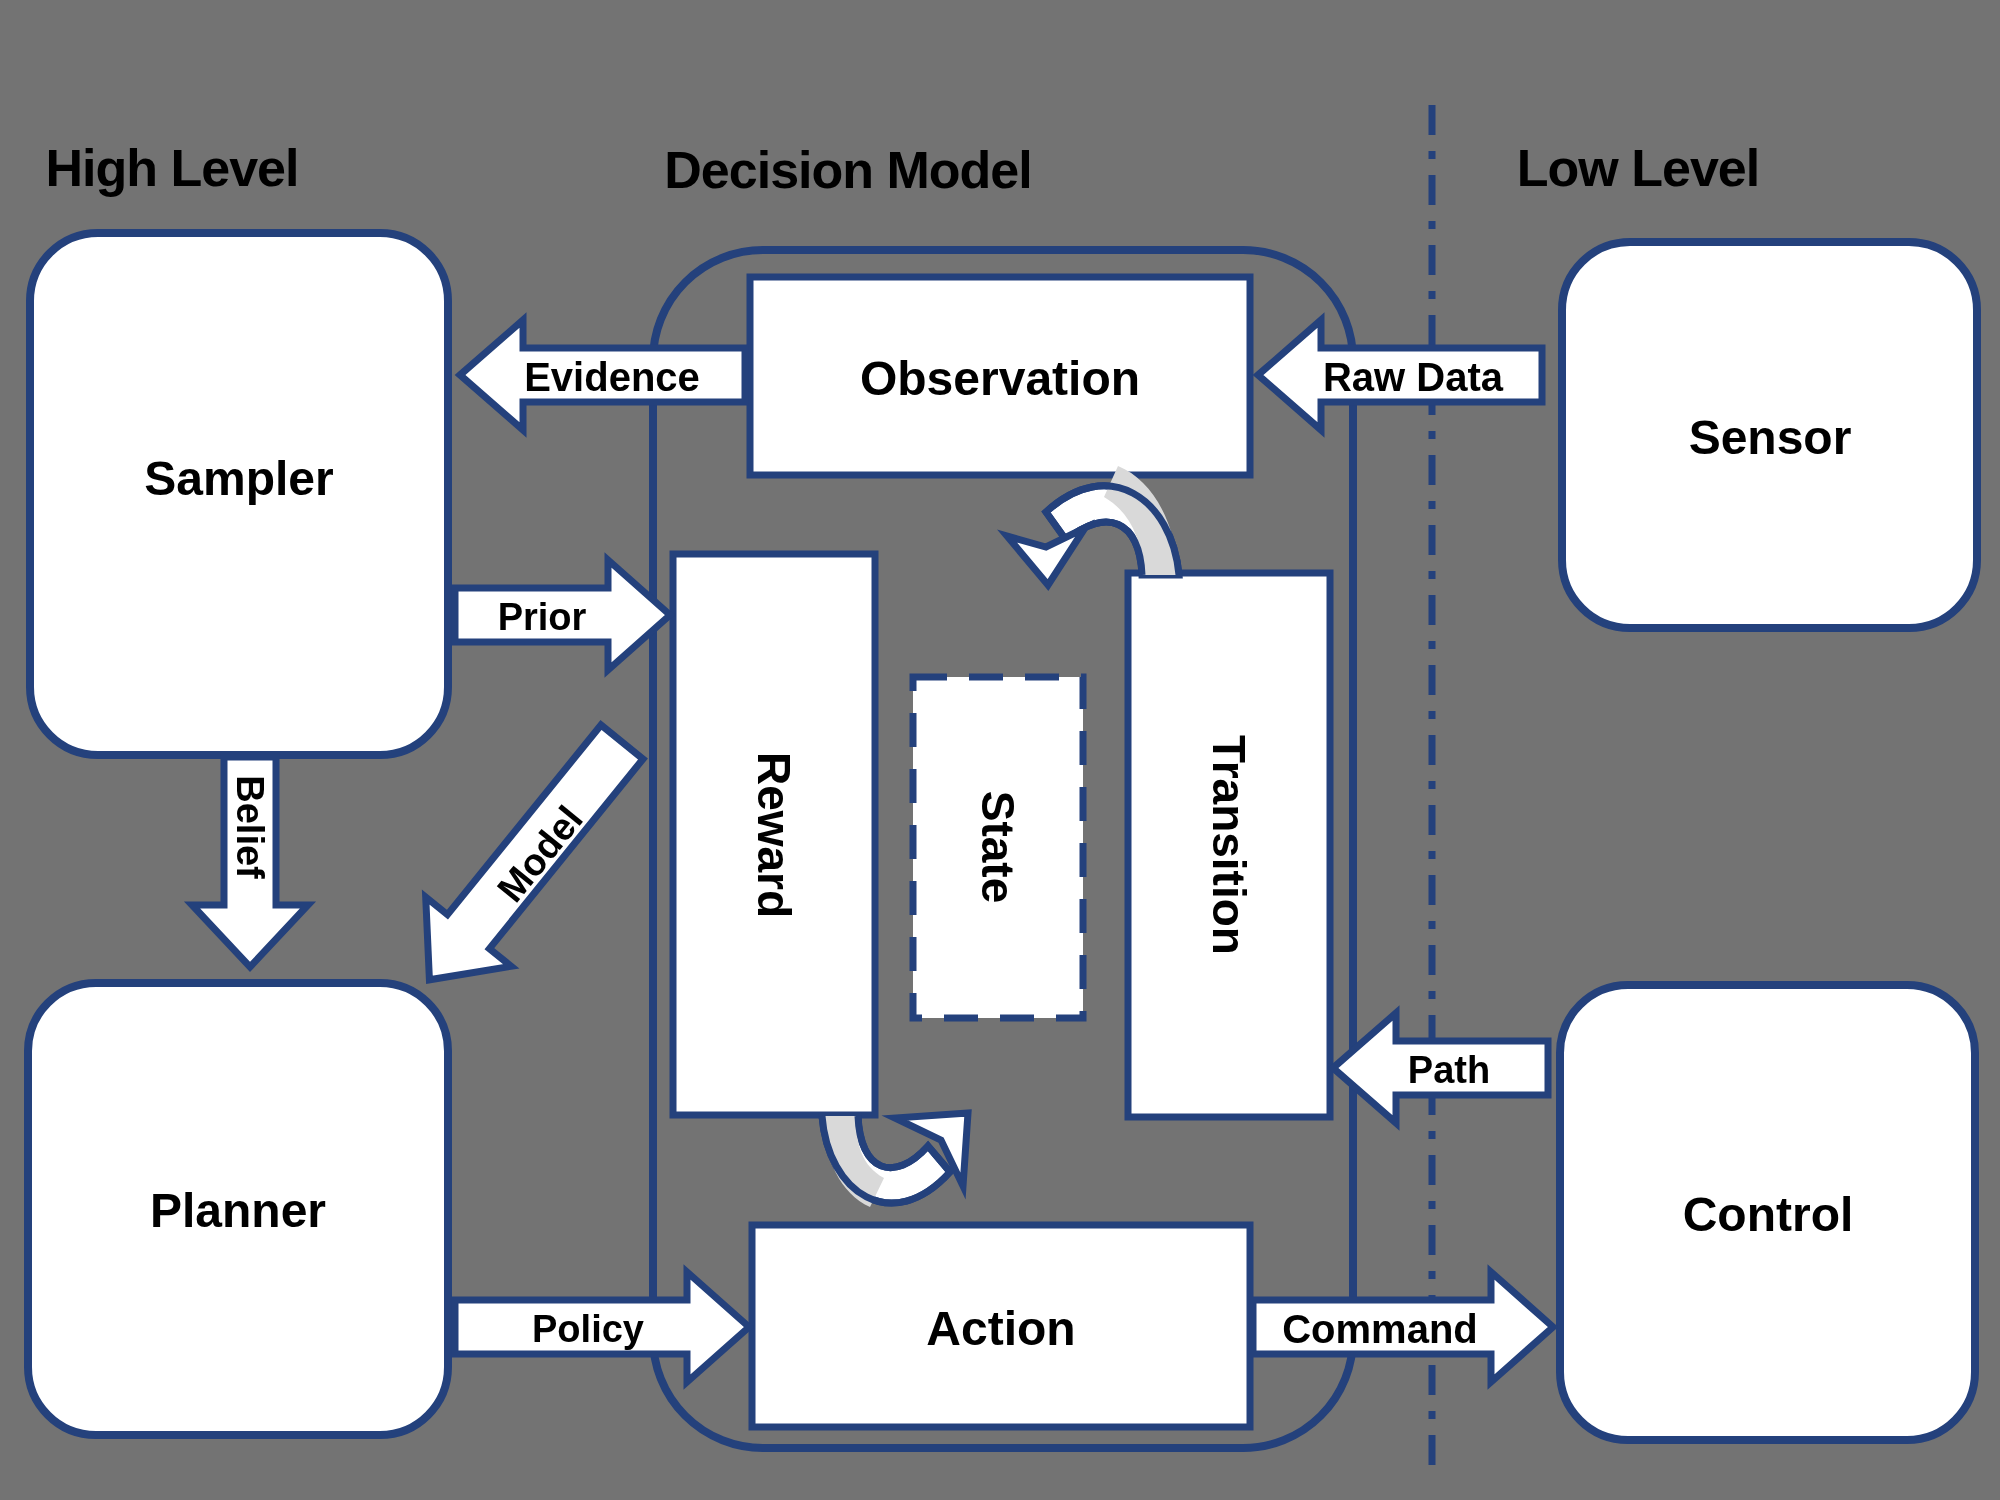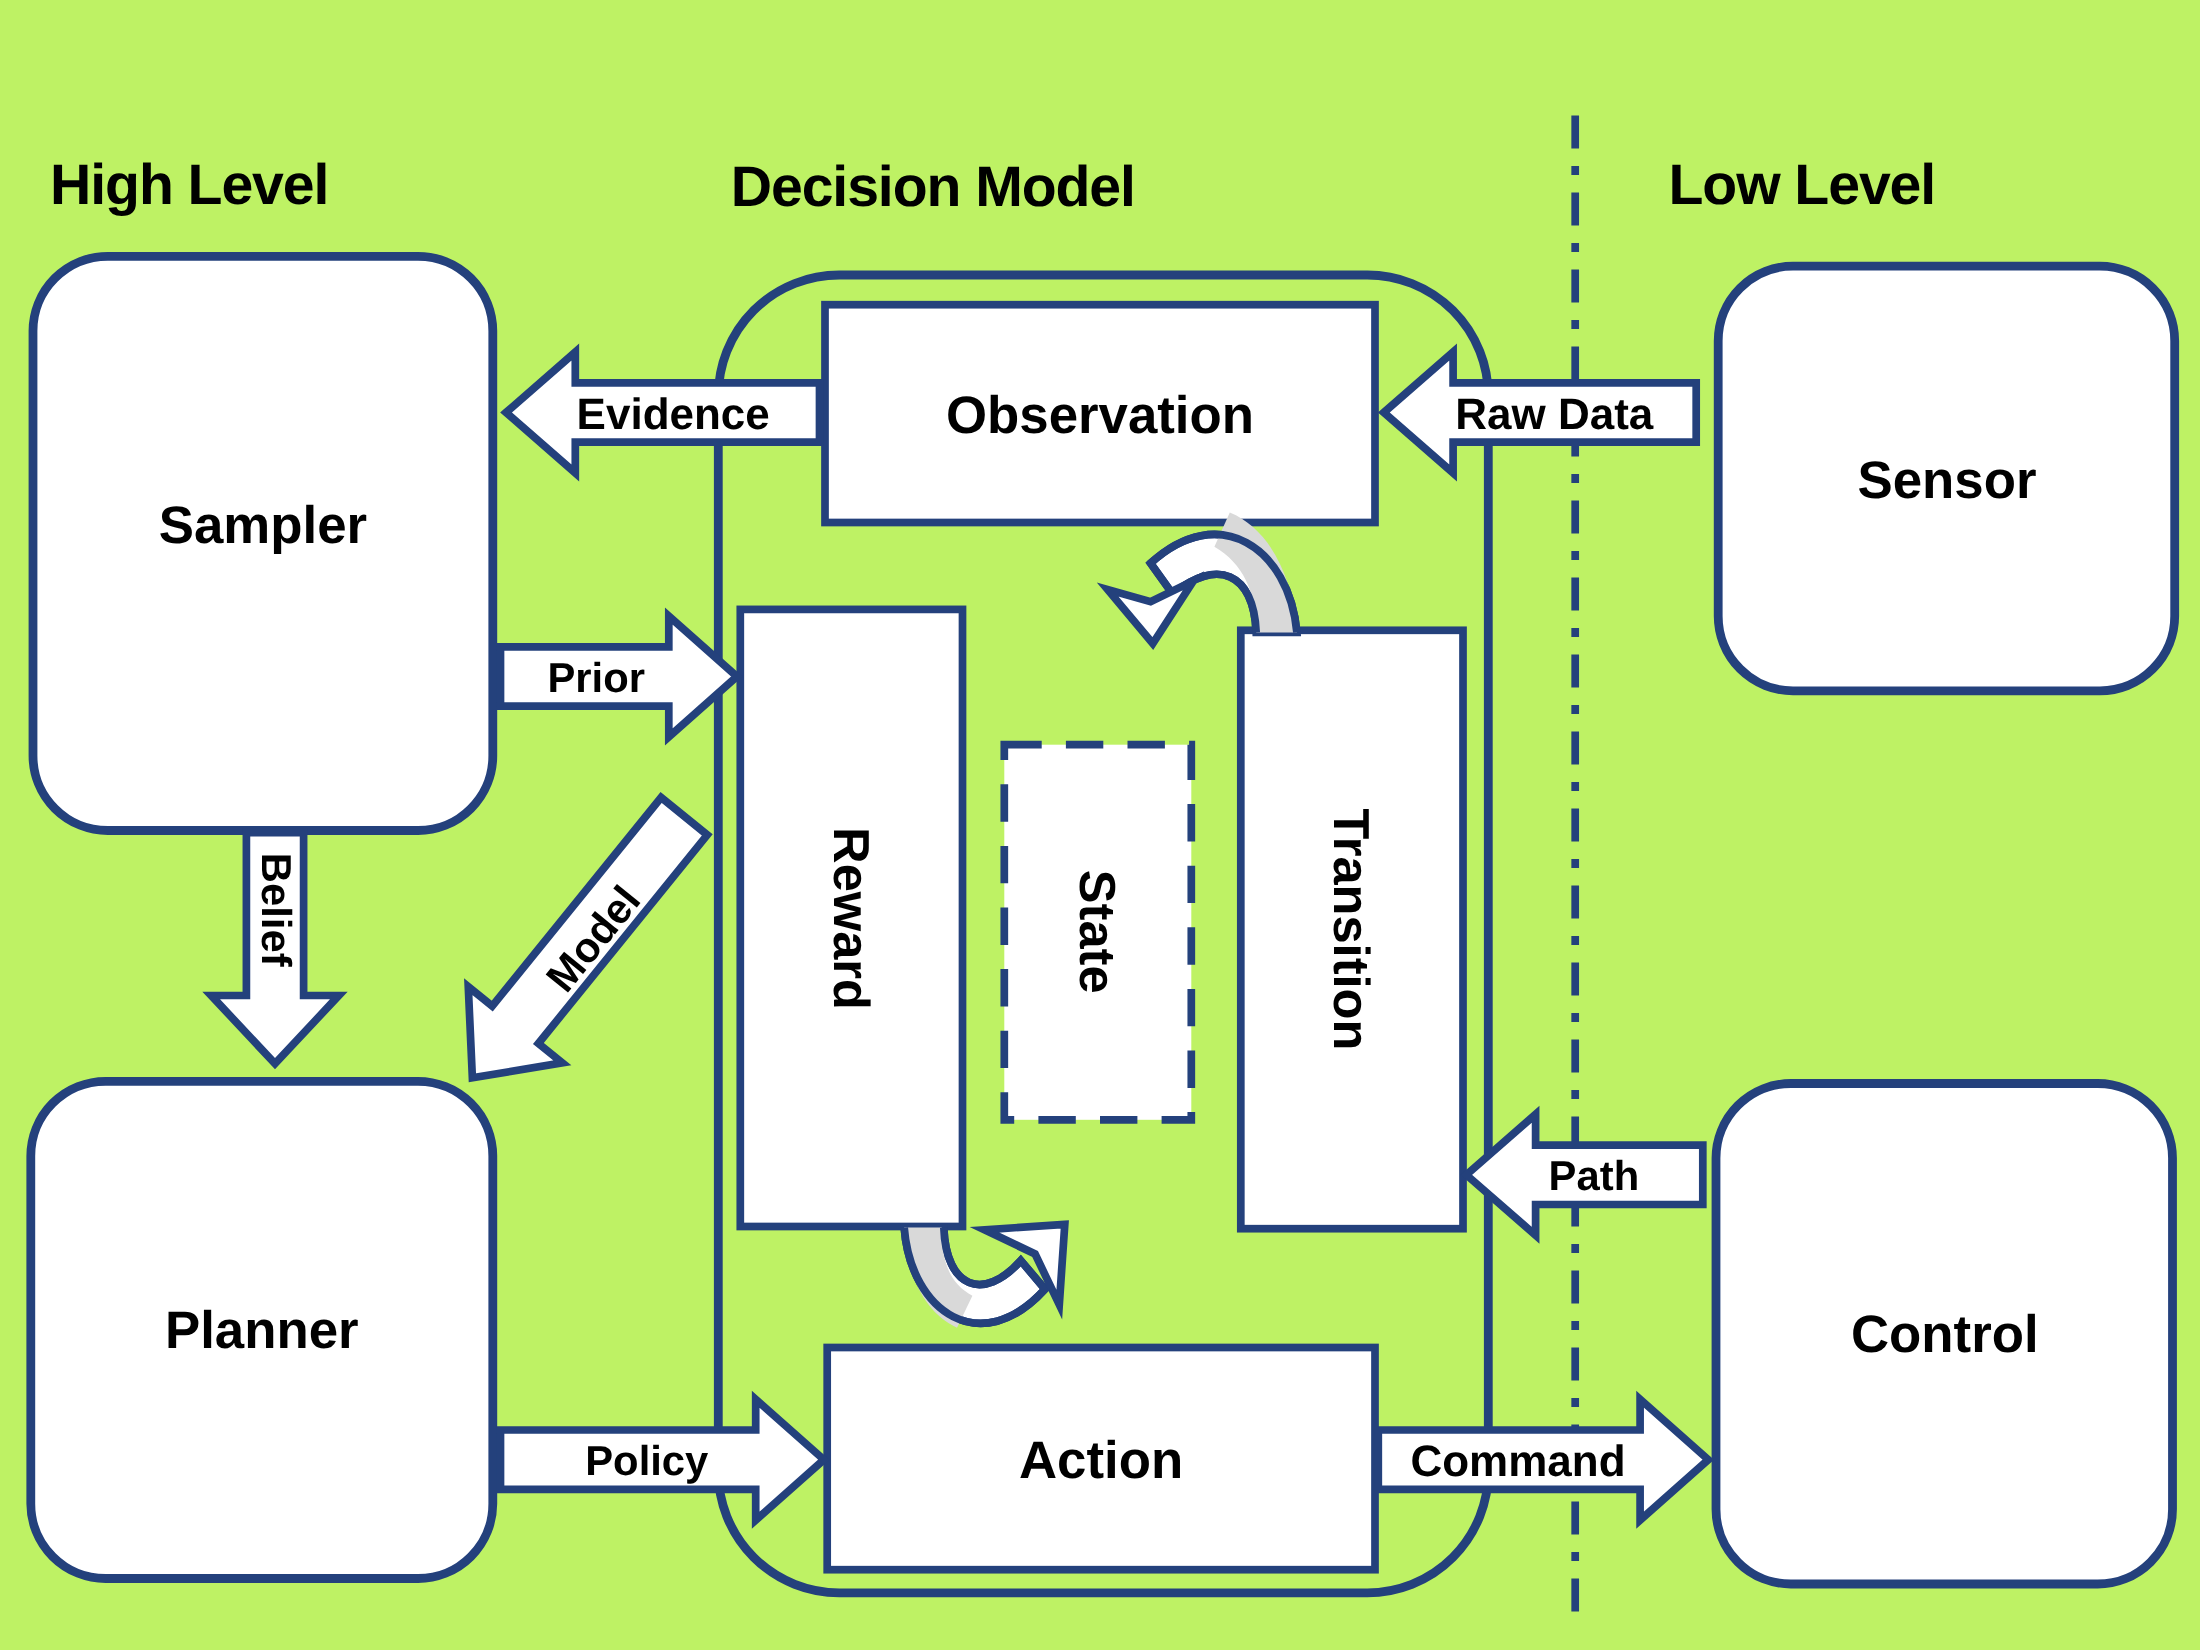--- a/index.html
+++ b/index.html
@@ -1,16 +1,16 @@
 <!DOCTYPE html>
 <html style="--line: #24417c; --band: #d9d9d9;"><head>
 <meta charset="utf-8">
 <style>
   html,body{margin:0;padding:0;background:#ffffff;}
-  .stage{width:2000px;height:1500px;position:relative;background:#bef264;}
+  .stage{width:2000px;height:1500px;position:relative;background:#737373;}
   svg{display:block;}
   .box   { fill:#fff; stroke:var(--line); stroke-width:8; }
   .frame { fill:none; stroke:var(--line); stroke-width:8; }
   .inner { fill:#fff; stroke:var(--line); stroke-width:7; }
   .statebox { fill:#fff; stroke:var(--line); stroke-width:7; stroke-dasharray:34 22; }
   .arrow { fill:#fff; stroke:var(--line); stroke-width:7; stroke-linejoin:miter; }
   .band  { fill:#fff; stroke:var(--line); stroke-width:7; }
   .band-restroke { fill:none; stroke:var(--line); stroke-width:7; }
   .gray  { fill:var(--band); stroke:none; }
   .dashdot { stroke:var(--line); stroke-width:7; fill:none; stroke-dasharray:30 16 8 16; }

